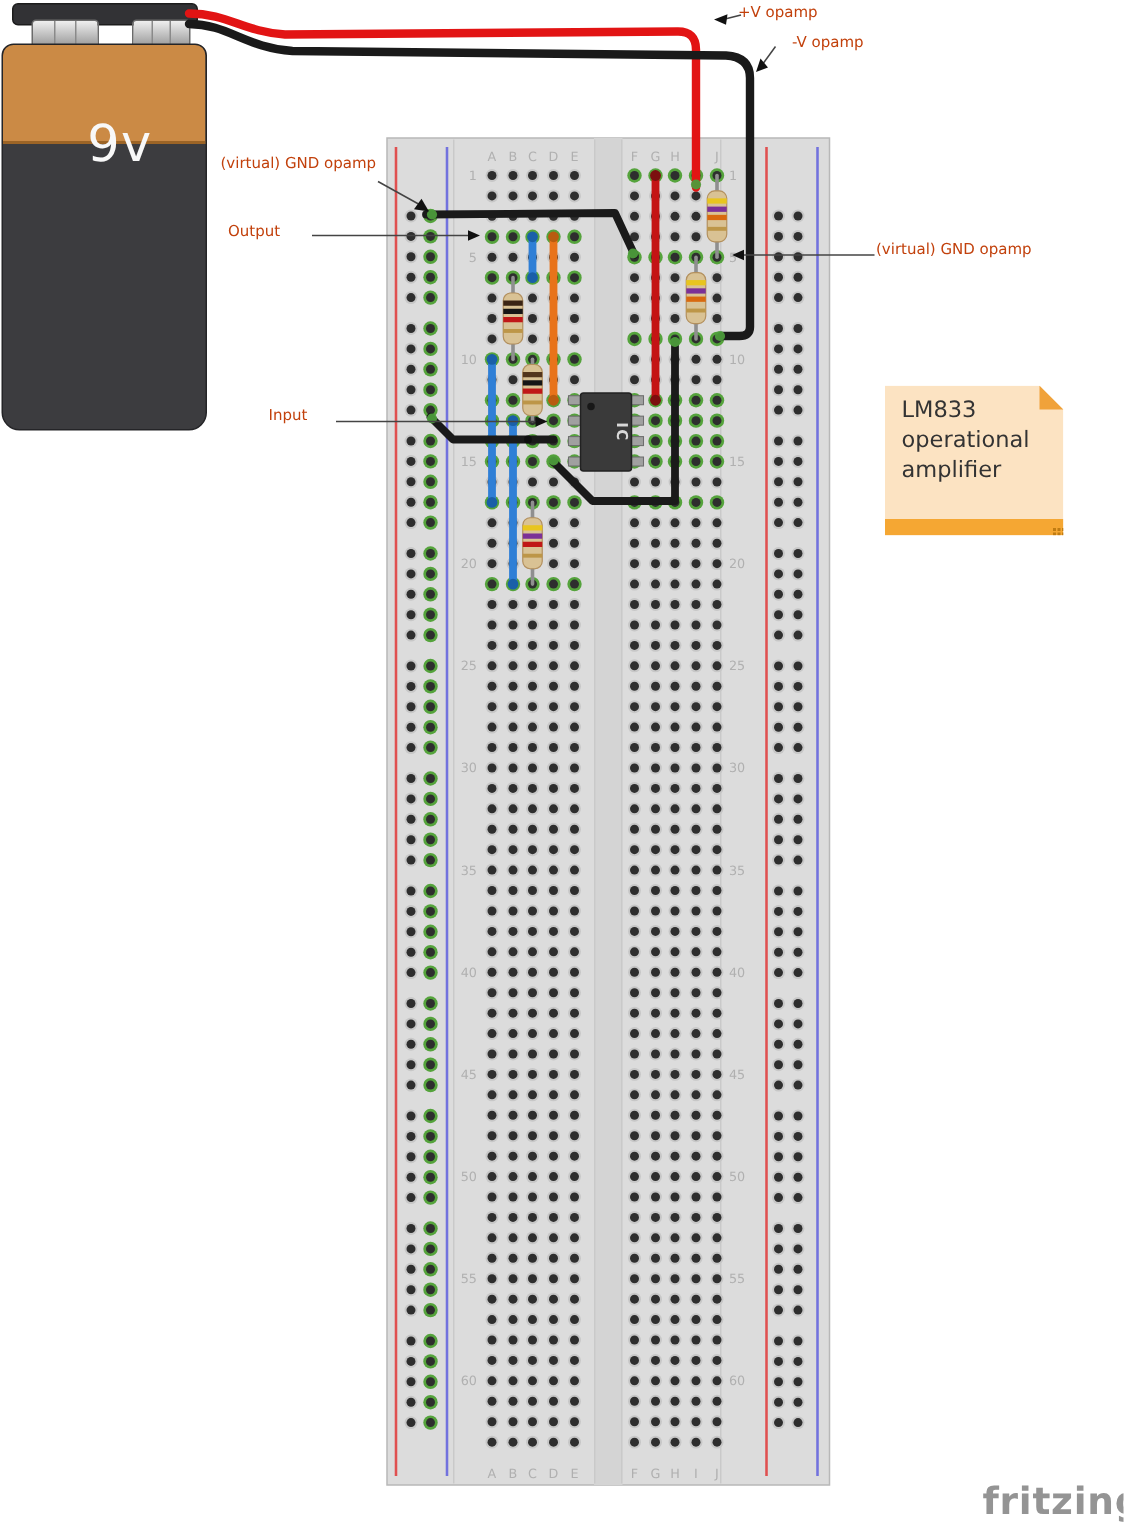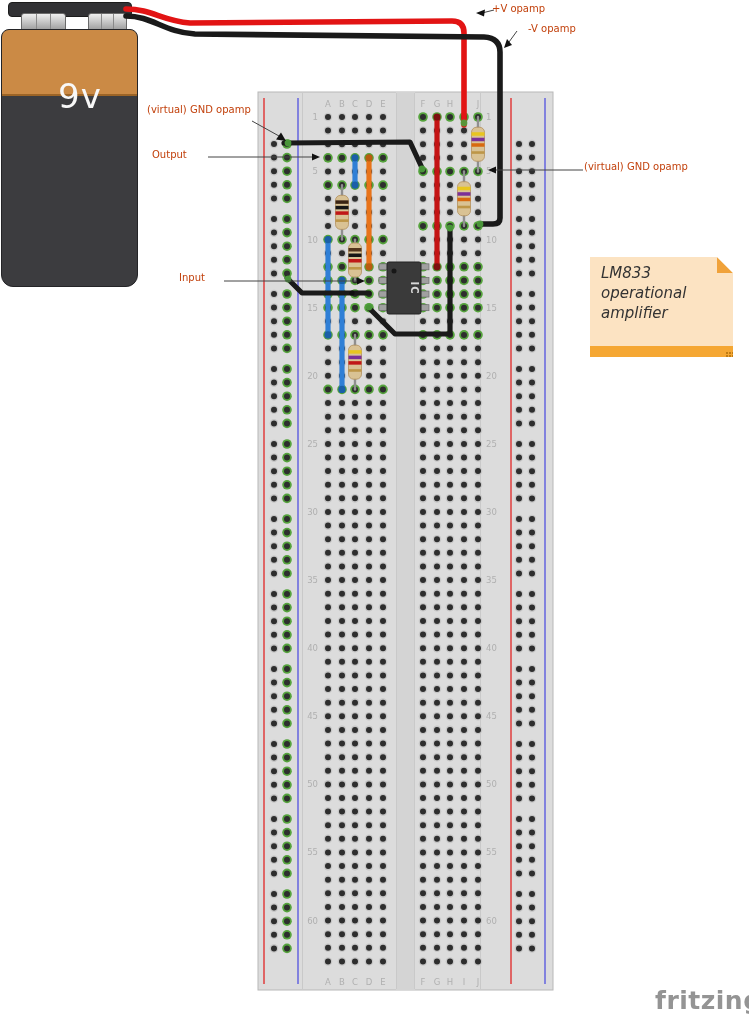--- a/index.html
+++ b/index.html
@@ -14,22 +14,22 @@
             border:1px solid #6b6b6b;border-radius:3px;}
   .bat-term::before,.bat-term::after{content:"";position:absolute;top:0;bottom:0;width:1px;background:#8a8a8a;}
   .bat-term::before{left:33%;} .bat-term::after{left:66%;}
   .t1{left:21px;width:43px;} .t2{left:88px;width:37px;}
   .bat-body{position:absolute;left:1px;top:29px;width:135px;height:256px;background:#3c3c3f;
             border:1px solid #242427;border-radius:8px 8px 12px 12px;overflow:hidden;}
   .bat-top{height:64px;background:#cb8a45;border-bottom:2px solid #9c6426;}
   .bat-label{position:absolute;top:76px;left:0;width:100%;text-align:center;
              font-size:34px;color:#f8f8f8;letter-spacing:1px;}
   .anno{position:absolute;font-size:10px;color:#c2410c;white-space:nowrap;z-index:3;}
-  .note{position:absolute;left:590px;top:257px;width:143px;height:100px;z-index:3;
-        background:#fce3c2;clip-path:polygon(0 0,calc(100% - 16px) 0,100% 16px,100% 100%,0 100%);font-style:italic;}
+  .note{position:absolute;left:590px;top:257px;width:119px;height:100px;z-index:3;
+        background:#fce3c2;clip-path:polygon(0 0,calc(100% - 16px) 0,100% 16px,100% 100%,0 100%);}
   .note-fold{position:absolute;right:0;top:0;width:0;height:0;
              border-bottom:16px solid #f0a23a;border-right:16px solid transparent;}
   .note-bar{position:absolute;left:0;right:0;bottom:0;height:11px;background:#f5a733;}
   .note-text{position:absolute;left:11px;top:7px;width:104px;font-size:15px;line-height:1.32;color:#333333;}
   .note-grip{position:absolute;right:5px;bottom:3px;width:2px;height:2px;background:#c07c12;
              box-shadow:3px 0 #c07c12,6px 0 #c07c12,0 3px #c07c12,3px 3px #c07c12,6px 3px #c07c12;}
   .watermark{position:absolute;left:655px;top:986px;font-size:25px;font-weight:bold;
              color:#949494;letter-spacing:.5px;z-index:3;}
 </style>
 </head>

